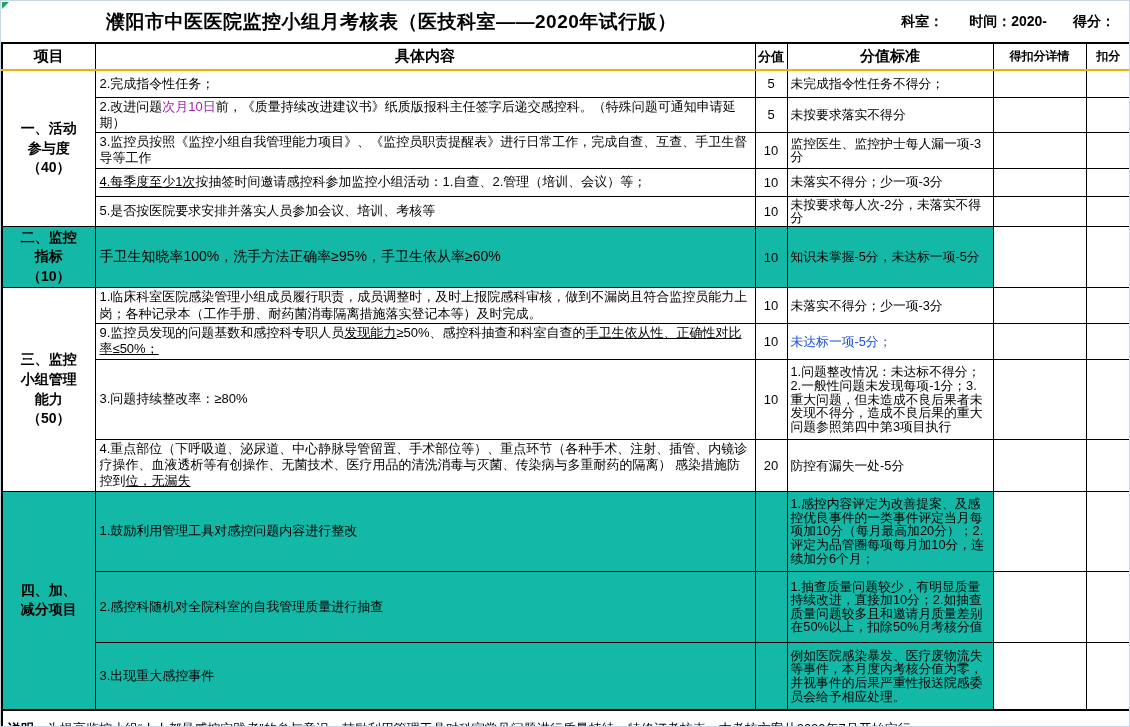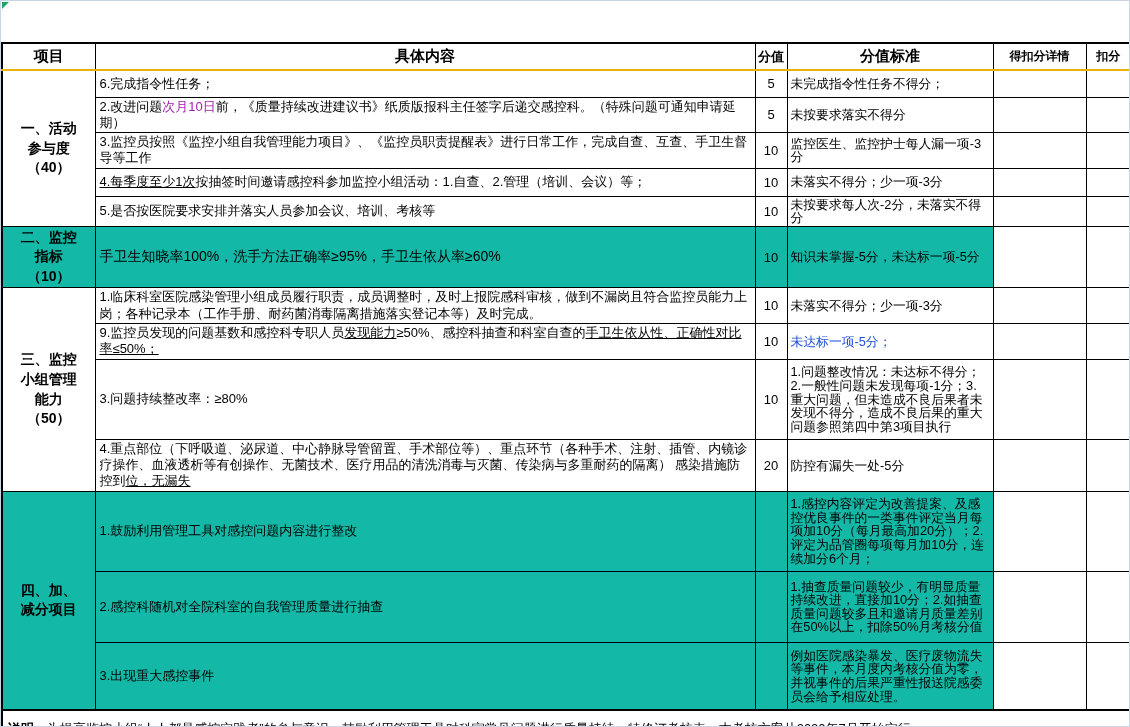--- a/index.html
+++ b/index.html
@@ -27,20 +27,26 @@
   .st-blue{color:#1d4ed8}
   .st-b{font-weight:bold}
   .note-row td{border-top:2px solid #000;font-size:13px;padding:2px 5px;line-height:1.25}
 </style>
 </head>
 <body>
 
 <div class="corner-tri"></div>
 
 <div class="titlebar">
+  <div class="main-title">濮阳市中医医院监控小组月考核表（医技科室——2020年试行版）</div>
+  <div class="fields">
+    <span>科室：</span>
+    <span>时间：2020-</span>
+    <span>得分：</span>
+  </div>
 </div>
 
 <table>
   <colgroup>
     <col style="width:93px">
       <col style="width:660px">
       <col style="width:32px">
     <col style="width:206px">
       <col style="width:93px">
       <col style="width:45px">
@@ -53,21 +59,21 @@
     <th class="score-h">分值</th>
     <th>分值标准</th>
     <th class="small">得扣分详情</th>
     <th class="small">扣分</th>
   </tr>
 
   <tr style="height:27px">
     <td class="proj" rowspan="5">一、活动
 参与度
 （40）</td>
-    <td class="content"><span>6.完成指令性任务；</span></td>
+    <td class="content"><span>2.完成指令性任务；</span></td>
     <td class="score">5</td>
     <td class="standard"><span>未完成指令性任务不得分；</span></td>
     <td></td>
     <td></td>
   </tr>
   <tr style="height:27px">
     <td class="content"><span>2.改进问题</span><span class="st-red">次月10日</span><span>前，《质量持续改进建议书》纸质版报科主任签字后递交感控科。（特殊问题可通知申请延期）</span></td>
     <td class="score">5</td>
     <td class="standard"><span>未按要求落实不得分</span></td>
     <td></td>

